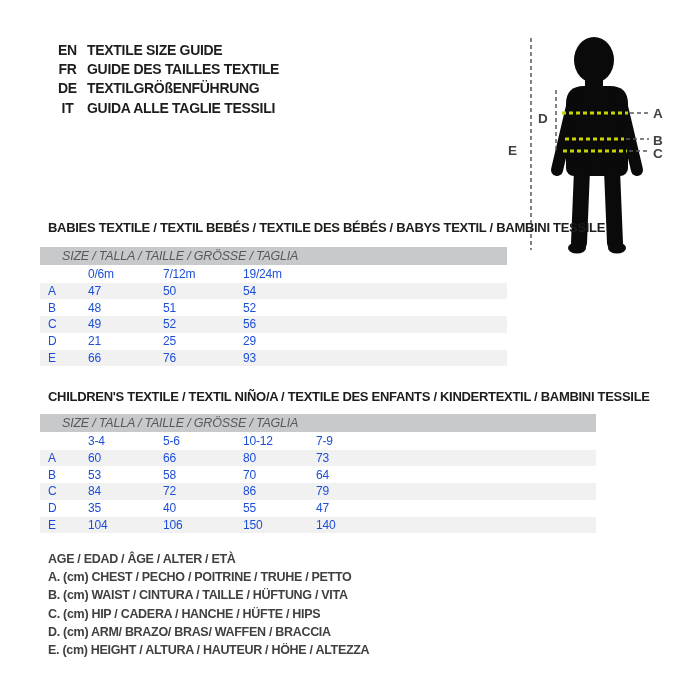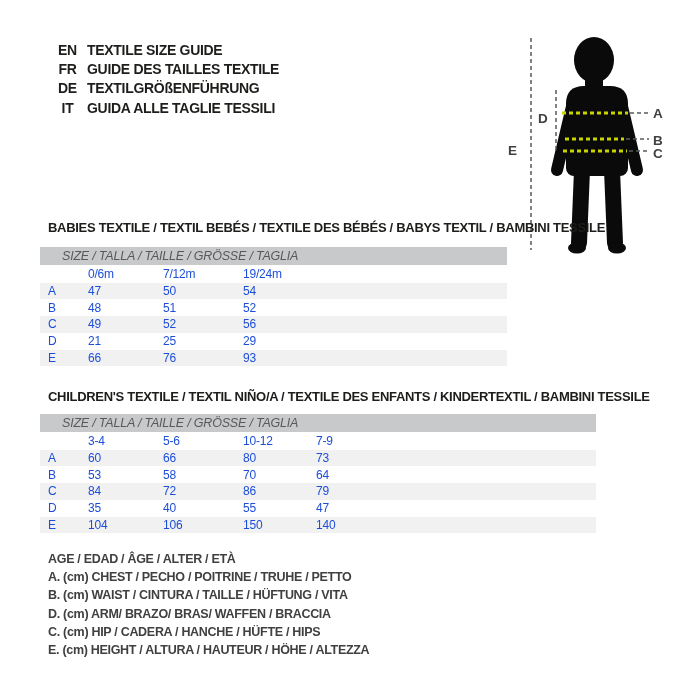--- a/index.html
+++ b/index.html
@@ -191,18 +191,18 @@
       <span class="cell">106</span>
       <span class="cell">150</span>
       <span class="cell">140</span>
     </div>
   </div>
 
   <div class="legend">
     <div class="legend-line">AGE / EDAD / ÂGE / ALTER / ETÀ</div>
     <div class="legend-line">A. (cm) CHEST / PECHO / POITRINE / TRUHE / PETTO</div>
     <div class="legend-line">B. (cm) WAIST / CINTURA / TAILLE / HÜFTUNG / VITA</div>
+    <div class="legend-line">C. (cm) HIP / CADERA / HANCHE / HÜFTE / HIPS</div>
     <div class="legend-line">D. (cm) ARM/ BRAZO/ BRAS/ WAFFEN / BRACCIA</div>
-    <div class="legend-line">C. (cm) HIP / CADERA / HANCHE / HÜFTE / HIPS</div>
     <div class="legend-line">E. (cm) HEIGHT / ALTURA / HAUTEUR / HÖHE / ALTEZZA</div>
   </div>
 
 </div>
 
 </body></html>

